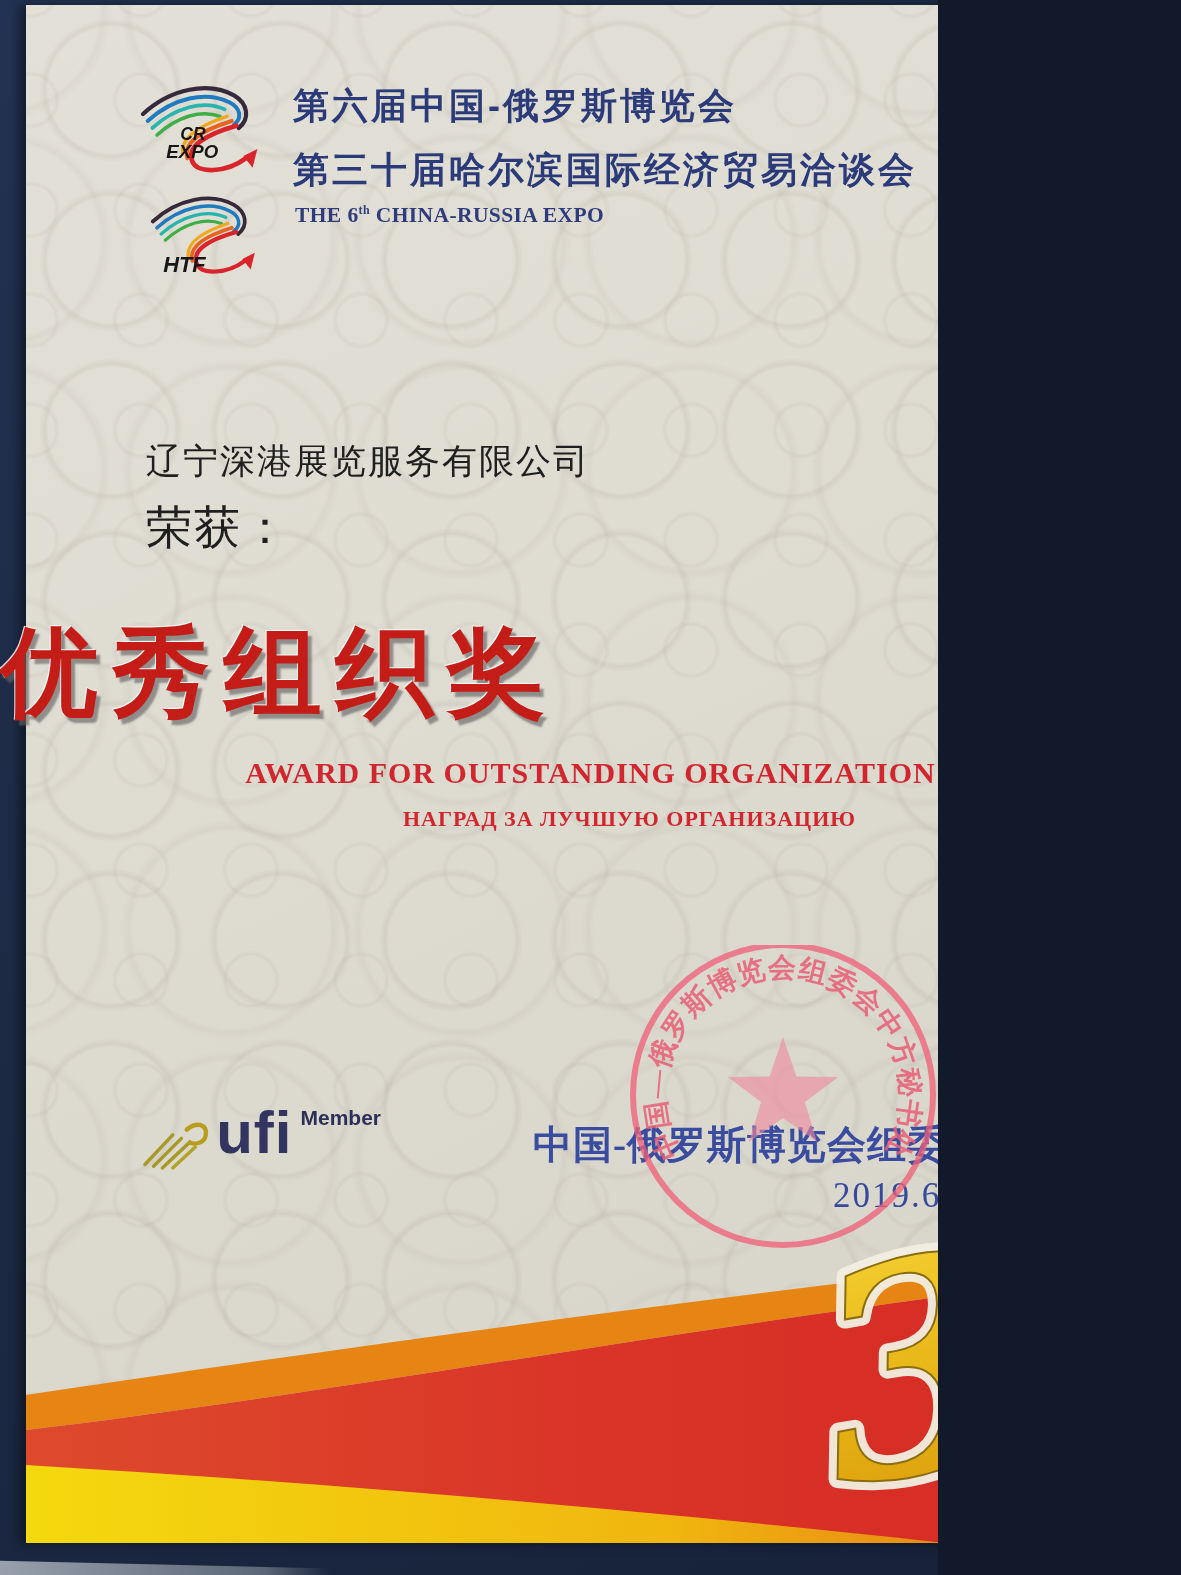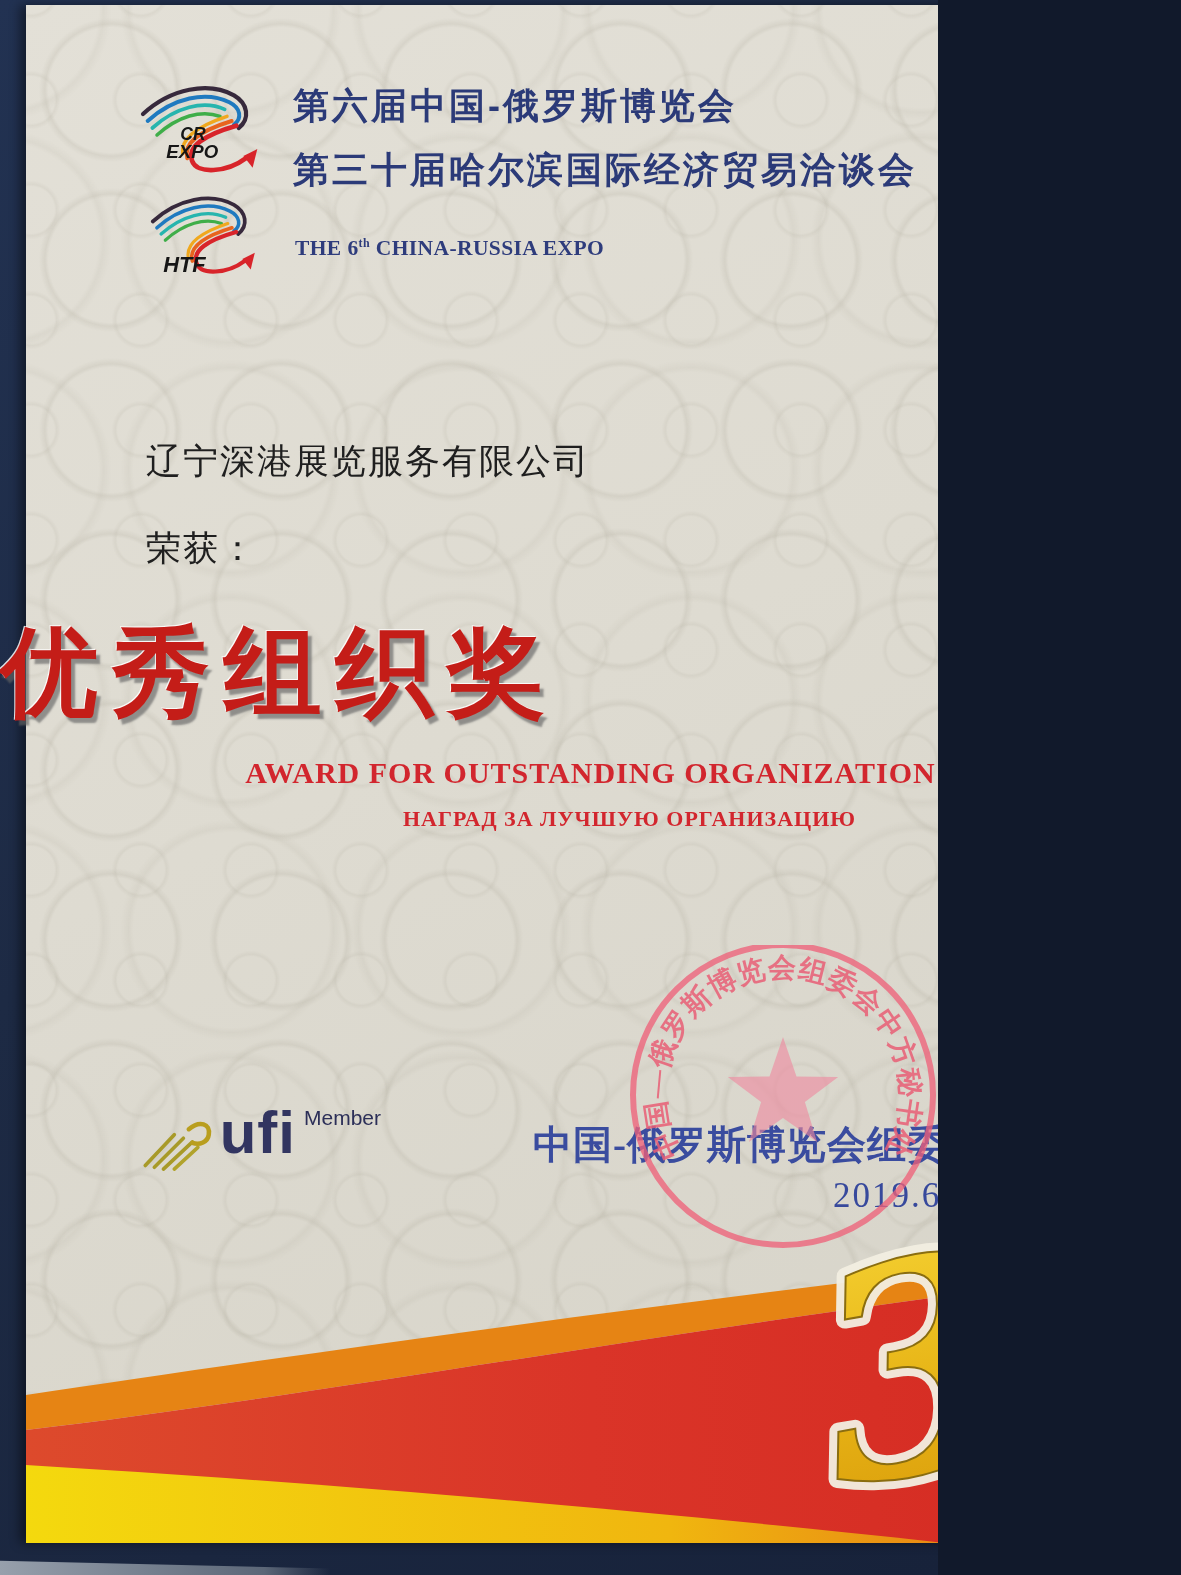--- a/index.html
+++ b/index.html
@@ -35,22 +35,22 @@
   .logo-block{position:absolute;}
   .cn-title{position:absolute;left:293px;color:#2b3a78;font-weight:bold;
         font-size:36px;letter-spacing:3px;white-space:nowrap;}
   .en-title{position:absolute;left:295px;color:#2e3c7c;font-weight:bold;
         font-family:"Liberation Serif","DejaVu Serif",serif;font-size:21.5px;
         letter-spacing:.4px;white-space:nowrap;}
   .en-title sup{font-size:12px;}
   
   .recipient{position:absolute;left:146px;top:438px;color:#1f1f1f;font-size:35px;
         font-family:"Liberation Serif","DejaVu Serif",serif;letter-spacing:2px;}
-  .awarded{position:absolute;left:146px;top:497px;color:#1f1f1f;font-size:35px;
-        font-family:"Liberation Serif","DejaVu Serif",serif;letter-spacing:2px;margin-top:28px;}
+  .awarded{position:absolute;left:146px;top:497px;color:#1f1f1f;font-size:46px;
+        font-family:"Liberation Serif","DejaVu Serif",serif;letter-spacing:2px;}
   .award-cn{position:absolute;left:0;width:1181px;top:608px;
         font-family:"Liberation Serif","DejaVu Serif",serif;font-weight:900;
         font-size:98px;letter-spacing:.14em;color:#c41d18;
         text-shadow:-1px -1px 0 rgba(255,255,255,.85), 4px 5px 2px rgba(100,100,100,.65);}
   .award-en{position:absolute;left:0;width:1181px;top:756px;text-align:center;
         font-family:"Liberation Serif","DejaVu Serif",serif;font-weight:bold;
         font-size:30px;letter-spacing:1px;color:#d2262e;}
   .award-ru{position:absolute;left:0;width:1181px;top:806px;text-align:center;
         font-family:"Liberation Serif","DejaVu Serif",serif;font-weight:bold;
         font-size:22px;letter-spacing:1px;color:#d2262e;margin-left:39px;}
@@ -60,21 +60,21 @@
         white-space:nowrap;z-index:4;}
   .issuer-date{position:absolute;left:833px;top:1176px;color:#37499c;font-size:35px;
         font-family:"Liberation Serif","DejaVu Serif",serif;letter-spacing:2px;z-index:4;}
   
   .stamp{position:absolute;left:618px;top:945px;width:330px;height:330px;z-index:5;
         opacity:.85;}
   
   .ufi{position:absolute;left:138px;top:1106px;width:260px;height:84px;display:flex;
         z-index:2;}
   .ufi-name{font-size:60px;font-weight:bold;color:#323560;line-height:.9;letter-spacing:1px;}
-  .ufi-member{font-size:21px;font-weight:normal;color:#2c2f58;margin:0 17px 4px 8px;}
+  .ufi-member{font-size:21px;font-weight:bold;color:#2c2f58;margin:0 17px 4px 8px;}
   
   .bands{position:absolute;left:26px;top:1180px;width:1132px;height:363px;z-index:1;}
   .anno-label{position:absolute;left:1080px;top:1262px;z-index:3;
         writing-mode:vertical-rl;font-size:46px;line-height:56px;letter-spacing:10px;
         color:#f5f2e6;font-family:"Liberation Serif","DejaVu Serif",serif;font-weight:bold;
         text-shadow:0 0 2px #8a6d00,2px 2px 1px rgba(110,85,0,.8);}
 </style>
 </head>
 <body>
 
@@ -110,21 +110,21 @@
       <path d="M86,46 C58,54 44,64 48,76 C52,88 78,86 94,74" stroke="#d8242a" stroke-width="4" fill="none" stroke-linecap="round"></path>
       <path d="M82,42 C56,50 40,60 44,74" stroke="#e8641e" stroke-width="3.4" fill="none" stroke-linecap="round"></path>
       <path d="M78,38 C54,46 38,56 40,70" stroke="#f0a81e" stroke-width="3" fill="none" stroke-linecap="round"></path>
       <polygon points="92,72 104,66 100,82" fill="#d8242a"></polygon>
       <text x="16" y="84" font-size="21" font-weight="bold" font-style="italic" fill="#161616" font-family="Liberation Sans, sans-serif">HTF</text>
     </svg>
   </div>
 
   <div class="cn-title" style="top:82px;">第六届中国-俄罗斯博览会</div>
   <div class="cn-title" style="top:146px;">第三十届哈尔滨国际经济贸易洽谈会</div>
-  <div class="en-title" style="top:203px;margin-top:33px;"><span>THE 6</span><sup>th</sup><span> CHINA-RUSSIA EXPO</span></div>
+  <div class="en-title" style="top:203px;"><span>THE 6</span><sup>th</sup><span> CHINA-RUSSIA EXPO</span></div>
 
   <div class="recipient">辽宁深港展览服务有限公司</div>
   <div class="awarded">荣获：</div>
 
   <div class="award-cn">优秀组织奖</div>
   <div class="award-en">AWARD FOR OUTSTANDING ORGANIZATION</div>
   <div class="award-ru">НАГРАД ЗА ЛУЧШУЮ ОРГАНИЗАЦИЮ</div>
 
   <svg class="bands" viewBox="0 0 1132 363">
     <defs>

